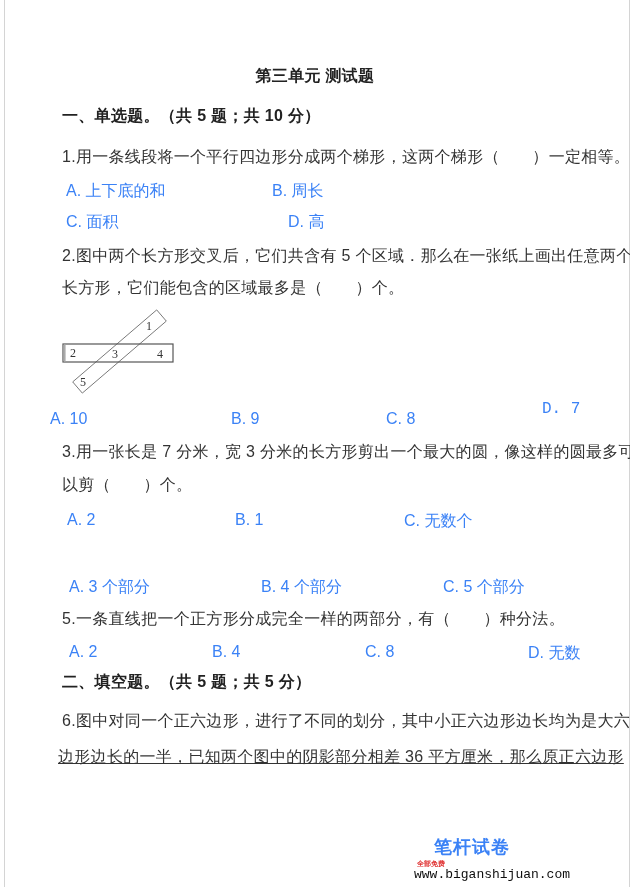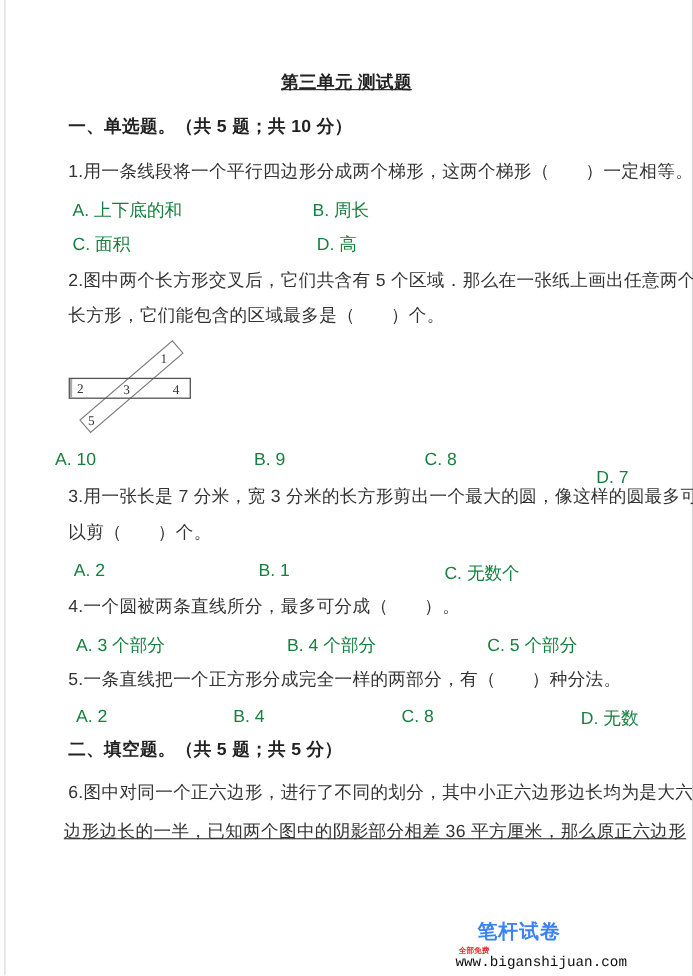--- a/index.html
+++ b/index.html
@@ -25,21 +25,21 @@
     line-height: 18px;
     color: #333333;
     white-space: nowrap;
     letter-spacing: 0.3px;
   }
   .bold { font-weight: 700; color: #222222; }
   .title {
     left: 0; width: 100%;
     text-align: center;
   }
-  .opt { position: absolute; font-size: 16px; color: #15803d; white-space: nowrap; }
+  .opt { position: absolute; font-size: 16px; color: #3b82f6; white-space: nowrap; }
   .figure-wrap { position: absolute; left: 55px; top: 302px; }
   .fig-label {
     font-family: "Liberation Serif", serif;
     font-size: 12px;
     fill: #333333;
   }
   .wm-brand {
     position: absolute;
     left: 434px; top: 835px;
     font-size: 18px;
@@ -65,27 +65,27 @@
     white-space: nowrap;
   }
 </style>
 </head>
 <body>
 
 <div class="page">
   <div class="edge left"></div>
   <div class="edge right"></div>
 
-  <div class="t bold title" style="top:67px;text-decoration:underline;">第三单元 测试题</div>
+  <div class="t bold title" style="top:67px;">第三单元 测试题</div>
 
   <div class="t bold" style="left:62px; top:107px;">一、单选题。（共 5 题；共 10 分）</div>
 
   <div class="t" style="left:62px; top:148px;">1.用一条线段将一个平行四边形分成两个梯形，这两个梯形（　　）一定相等。</div>
   <span class="opt" style="left:66px;  top:181px;">A. 上下底的和</span>
-  <span class="opt" style="left:272px; top:181px;margin-left:12px;">B. 周长</span>
+  <span class="opt" style="left:272px; top:181px;">B. 周长</span>
   <span class="opt" style="left:66px;  top:212px;">C. 面积</span>
   <span class="opt" style="left:288px; top:212px;">D. 高</span>
 
   <div class="t" style="left:62px; top:247px;">2.图中两个长方形交叉后，它们共含有 5 个区域．那么在一张纸上画出任意两个</div>
   <div class="t" style="left:62px; top:279px;">长方形，它们能包含的区域最多是（　　）个。</div>
 
   <div class="figure-wrap">
     <svg width="145" height="102" viewBox="0 0 145 102">
       <polygon points="27.3,91.1 17.7,79.9 101.7,7.9 111.3,19.1" fill="none" stroke="#7a7a7a" stroke-width="1"></polygon>
       <rect x="8" y="42" width="110" height="18" fill="none" stroke="#555555" stroke-width="1.2"></rect>
@@ -94,29 +94,28 @@
       <text class="fig-label" x="18" y="55" text-anchor="middle">2</text>
       <text class="fig-label" x="60" y="56" text-anchor="middle">3</text>
       <text class="fig-label" x="105" y="56" text-anchor="middle">4</text>
       <text class="fig-label" x="28" y="84" text-anchor="middle">5</text>
     </svg>
   </div>
 
   <span class="opt" style="left:50px;  top:410px;">A. 10</span>
   <span class="opt" style="left:231px; top:410px;">B. 9</span>
   <span class="opt" style="left:386px; top:410px;">C. 8</span>
-  <span class="opt" style="left:542px; top:426px;">D. 7</span>
+  <span class="opt" style="left:542px; top:400px;font-family:Liberation Mono, monospace;">D. 7</span>
 
   <div class="t" style="left:62px; top:443px;">3.用一张长是 7 分米，宽 3 分米的长方形剪出一个最大的圆，像这样的圆最多可</div>
   <div class="t" style="left:62px; top:476px;">以剪（　　）个。</div>
   <span class="opt" style="left:67px;  top:511px;">A. 2</span>
   <span class="opt" style="left:235px; top:511px;">B. 1</span>
   <span class="opt" style="left:404px; top:511px;">C. 无数个</span>
 
-  <div class="t" style="left:62px; top:543px;">4.一个圆被两条直线所分，最多可分成（　　）。</div>
   <span class="opt" style="left:69px;  top:577px;">A. 3 个部分</span>
   <span class="opt" style="left:261px; top:577px;">B. 4 个部分</span>
   <span class="opt" style="left:443px; top:577px;">C. 5 个部分</span>
 
   <div class="t" style="left:62px; top:610px;">5.一条直线把一个正方形分成完全一样的两部分，有（　　）种分法。</div>
   <span class="opt" style="left:69px;  top:643px;">A. 2</span>
   <span class="opt" style="left:212px; top:643px;">B. 4</span>
   <span class="opt" style="left:365px; top:643px;">C. 8</span>
   <span class="opt" style="left:528px; top:643px;">D. 无数</span>
 

